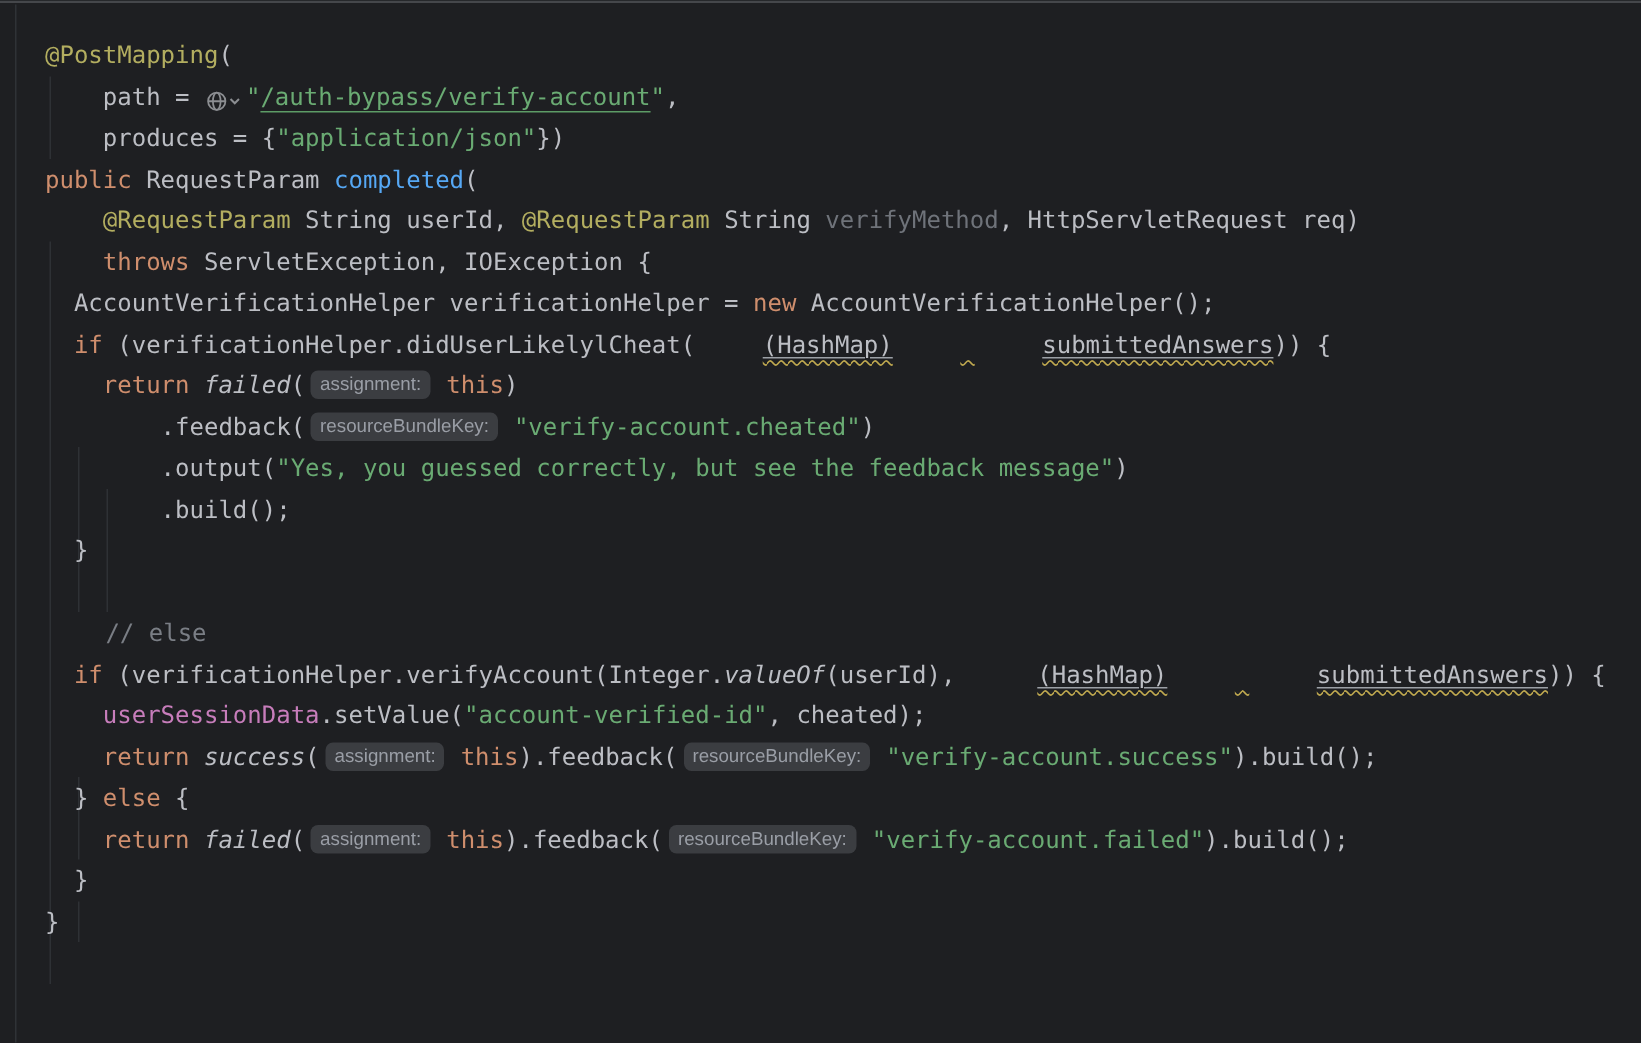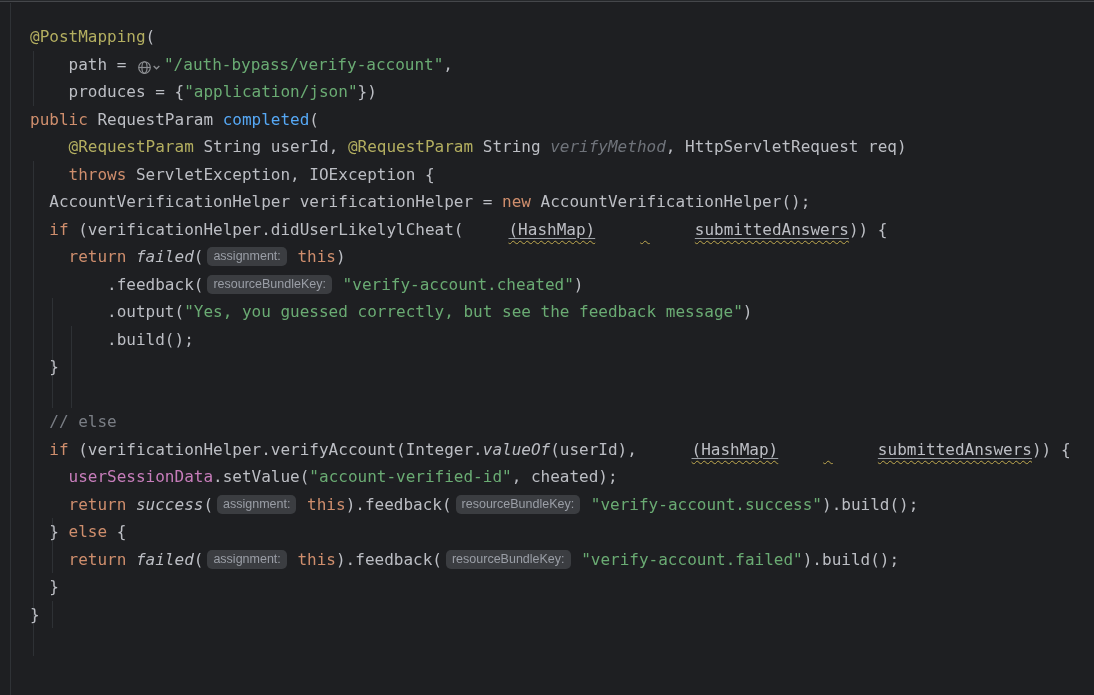--- a/index.html
+++ b/index.html
@@ -11,26 +11,26 @@
   .editor{position:absolute;inset:0;width:990px;height:695px;background:var(--bg,#1e1f22);}
   .top-strip{position:absolute;left:0;top:0;width:1094px;height:3px;
     background:linear-gradient(#26282b 0 1px,#45474b 1px 2px,#1e1f22 2px 3px);}
   .gutter-line{position:absolute;left:10px;top:3px;bottom:0;width:1px;background:#2f3236;}
   .indent-guide{position:absolute;width:1px;background:#2e3135;}
   .code{position:absolute;left:0;top:0;padding:23px 0 0 30px;}
   .line{height:27.5px;line-height:27.5px;white-space:pre;font-size:16px;color:var(--c-def,#bcbec4);}
   .def{color:var(--c-def,#bcbec4);}
   .kw{color:var(--c-kw,#cf8e6d);}
   .str{color:var(--c-str,#6aab73);}
-  .strlink{color:var(--c-str,#6aab73);text-decoration-color:#5d9c66;text-decoration-thickness:1px;text-underline-offset:4px;text-align:right;}
+  .strlink{color:var(--c-str,#6aab73);text-decoration:underline;text-decoration-color:#5d9c66;text-decoration-thickness:1px;text-underline-offset:4px;text-align:right;}
   .ann{color:var(--c-ann,#b3ae60);}
   .mdecl{color:var(--c-mdecl,#56a8f5);}
   .field{color:var(--c-field,#c77dbb);}
-  .cmt{color:var(--c-cmt,#7a7e85);}
-  .unused{color:var(--c-unused,#6f737a);font-style:italic;}
+  .cmt{color:var(--c-cmt,#7a7e85);margin-left:21px;}
+  .unused{color:var(--c-unused,#6f737a);}
   .static{color:var(--c-def,#bcbec4);font-style:italic;}
   .wave{text-decoration:underline wavy var(--c-wave,#c0a94f);text-decoration-thickness:1px;text-underline-offset:5px;margin-left:45px;}
   .cast-inner{text-decoration:underline solid #9ba0a6;text-decoration-thickness:1px;text-underline-offset:3px;}
   .inlay{
     display:inline-block;font-family:"Liberation Sans",sans-serif;font-size:12.5px;
     color:var(--c-inlay,#9a9ea6);background:var(--c-inlay-bg,#3b3d41);
     border-radius:5px;padding:0 6px;height:19px;line-height:18px;
     margin:4px 1px 0 4px;vertical-align:2px;
   }
   .mapping-widget{display:inline-block;vertical-align:-2px;margin:0 3px 0 1px;}

